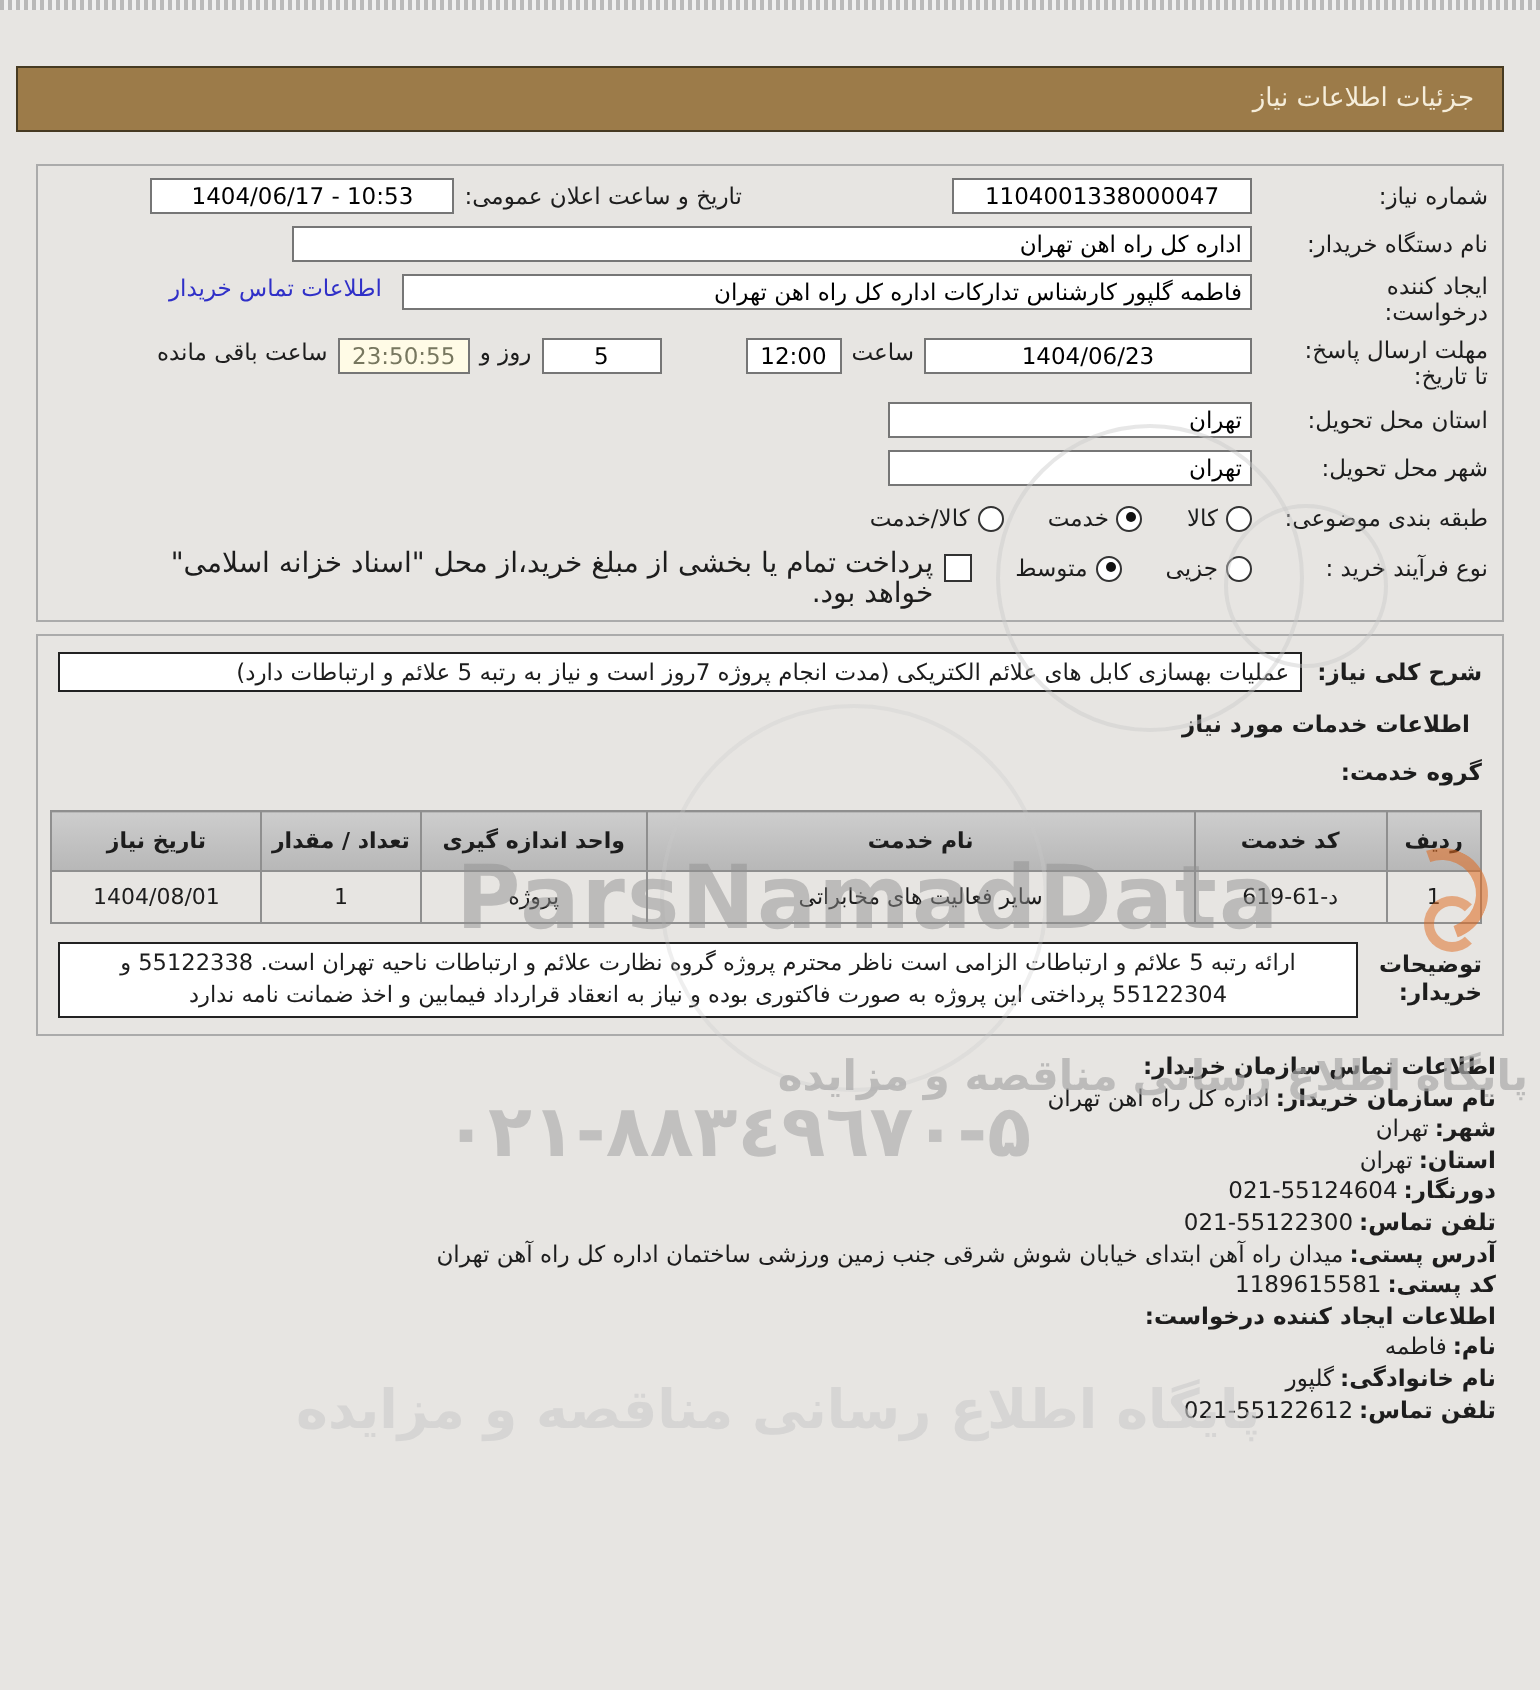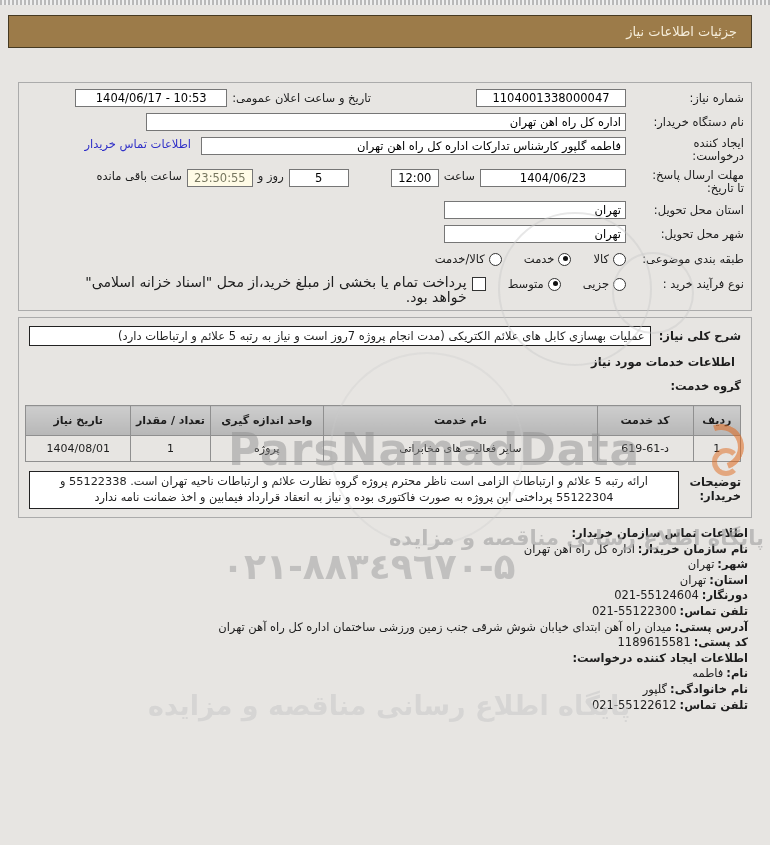--- a/index.html
+++ b/index.html
@@ -7,21 +7,21 @@
     width:770px;height:845px;position:relative;overflow:hidden;
     background:#e7e5e2;
     font-family:"DejaVu Sans", sans-serif;
     font-size:11.5px;color:#1d1d1d;
   }
   .top-strip{
     position:absolute;top:0;left:0;width:770px;height:5px;
     background:repeating-linear-gradient(90deg,#b9b9b9 0 2px,#efefef 2px 4px);
   }
   .title-bar{
-    position:absolute;top:15px;left:8px;width:744px;height:33px;
+    position:absolute;top:33px;left:8px;width:744px;height:33px;
     background:#9c7b49;border:1px solid #463a22;
     color:#f5edda;display:flex;align-items:center;
     direction:rtl;padding-right:14px;box-sizing:border-box;font-size:13px;
   }
   .content{position:absolute;top:82px;left:0;width:770px;direction:rtl;z-index:2;}
   .panel{
     margin:0 18px;border:1px solid #ababab;box-sizing:border-box;
     padding:6px 7px;
   }
   .panel2{margin-top:6px;padding:8px 10px;}
@@ -113,21 +113,21 @@
       </span>
       <input class="ibox r" style="width: 425px;" readonly="" value="فاطمه گلپور کارشناس تدارکات اداره کل راه اهن تهران">
       <span class="link">اطلاعات تماس خریدار</span>
     </div>
 
     <div class="frow start">
       <span class="lbl lbl2l">
         <span>مهلت ارسال پاسخ:</span>
         <span>تا تاریخ:</span>
       </span>
-      <input class="ibox c ltr" style="width: 146px;" readonly="" value="1404/06/23">
+      <input class="ibox c ltr" style="width: 164px;" readonly="" value="1404/06/23">
       <span class="mini-lbl">ساعت</span>
       <input class="ibox c ltr" style="width: 48px;" readonly="" value="12:00">
       <span style="width:42px"></span>
       <input class="ibox c" style="width: 60px;" readonly="" value="5">
       <span class="mini-lbl">روز و</span>
       <input class="ibox c ltr cream" style="width: 66px;" readonly="" value="23:50:55">
       <span class="mini-lbl">ساعت باقی مانده</span>
     </div>
 
     <div class="frow">

